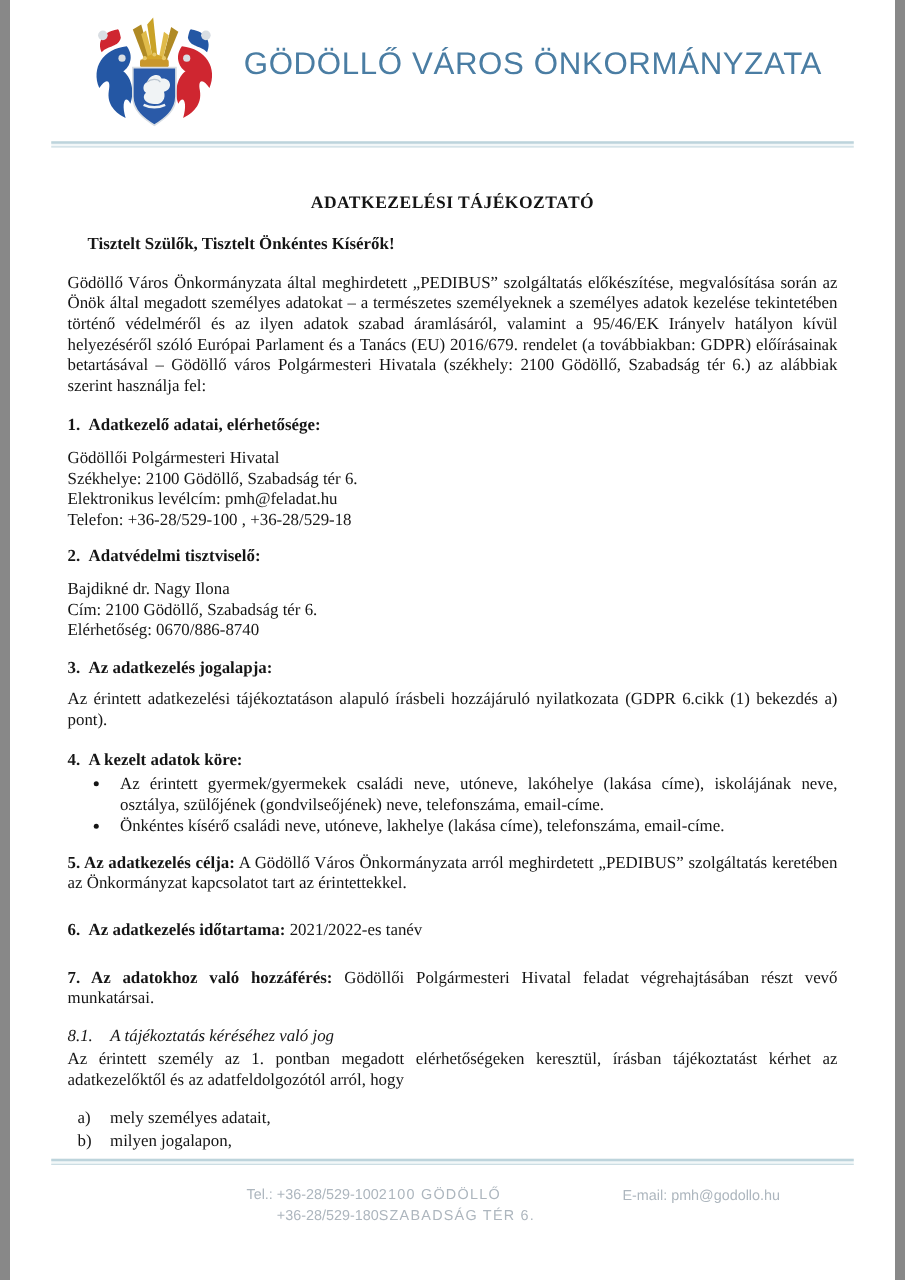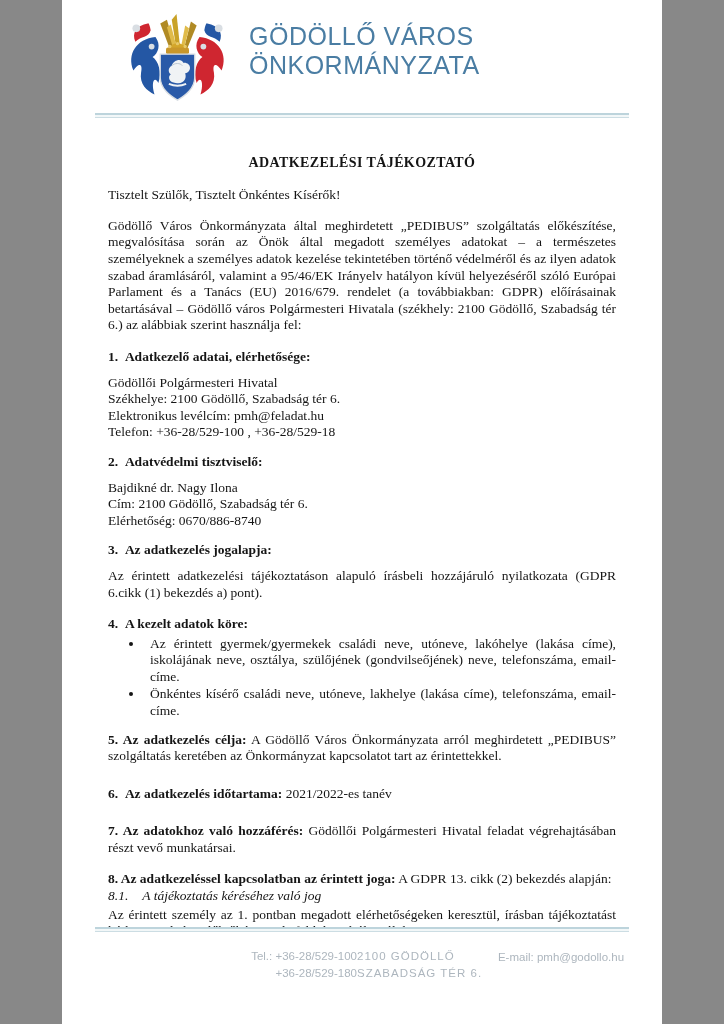--- a/index.html
+++ b/index.html
@@ -1,18 +1,18 @@
 <!DOCTYPE html>
 <html><head>
 <meta charset="utf-8">
 <style>
   html,body { margin:0; padding:0; background:#888; }
   .page {
     position:relative;
-    width:600px; height:1024px;
+    width:708px; height:1024px;
     margin:0 auto;
     background:#ffffff;
     font-family:"Liberation Serif", serif;
     color:#151515;
     display:flex; flex-direction:column;
     overflow:hidden;
   }
   
   .hdr { display:flex; align-items:center; padding:12px 0 0 62px; height:92px; }
   .hdr .logo { width:107px; height:92px; flex:none; }
@@ -25,21 +25,21 @@
   .rule {
     margin:9px 33px 0; height:2px;
     border-top:2px solid #bdd4dc;
     border-bottom:1px solid #ccdde3;
     background:#f2f7f8;
   }
   .rule.footer-rule { margin-top:0; }
   
   main { flex:1; padding:30px 46px 0; font-size:13.5px; line-height:1.23; overflow:hidden; }
   .doc-title { font-size:14px; font-weight:bold; text-align:center; letter-spacing:0.4px; margin:6px 0 16px; }
-  .greeting { margin:0 0 14px; }
+  .greeting { margin:0 16px 14px;font-weight:bold; }
   p.just { text-align:justify; margin:0 0 15px; }
   .sec-heading { font-weight:bold; margin:13px 0 9px; }
   .addr-line { margin:0; }
   .addr-block { margin-bottom:4px; }
   ul.bullets { margin:2px 0 12px; padding-left:36px; }
   ul.bullets li { text-align:justify; padding-left:6px; margin-bottom:1px; }
   .inline-head { font-weight:bold; }
   .sub-italic { font-style:italic; margin:1px 0 2px; }
   .sub-italic .sub-num { margin-right:14px; }
   .alpha-list { margin:13px 0 0 8px; }
@@ -134,21 +134,20 @@
       <li>Az érintett gyermek/gyermekek családi neve, utóneve, lakóhelye (lakása címe), iskolájának neve, osztálya, szülőjének (gondvilseőjének) neve, telefonszáma, email-címe.</li>
       <li>Önkéntes kísérő családi neve, utóneve, lakhelye (lakása címe), telefonszáma, email-címe.</li>
     </ul>
 
     <p class="just"><span class="inline-head">5. Az adatkezelés célja:</span><span> A Gödöllő Város Önkormányzata arról meghirdetett „PEDIBUS” szolgáltatás keretében az Önkormányzat kapcsolatot tart az érintettekkel.</span></p>
 
     <p class="just" style="margin-top:21px;"><span class="inline-head">6.&nbsp;&nbsp;Az adatkezelés időtartama:</span><span> 2021/2022-es tanév</span></p>
 
     <p class="just" style="margin-top:21px; margin-bottom:14px;"><span class="inline-head">7. Az adatokhoz való hozzáférés:</span><span> Gödöllői Polgármesteri Hivatal feladat végrehajtásában részt vevő munkatársai.</span></p>
 
-    <p class="just" style="margin-bottom:1px;"><span class="inline-head">8. Az adatkezeléssel kapcsolatban az érintett joga:</span><span> A GDPR 13. cikk (2) bekezdés alapján:</span></p>
 
     <p class="sub-italic"><span class="sub-num">8.1.</span><span>A tájékoztatás kéréséhez való jog</span></p>
 
     <p class="just" style="margin-bottom:0;">Az érintett személy az 1. pontban megadott elérhetőségeken keresztül, írásban tájékoztatást kérhet az adatkezelőktől és az adatfeldolgozótól arról, hogy</p>
 
     <div class="alpha-list">
       <div class="alpha-row">
         <span class="alpha-marker">a)</span>
         <span class="alpha-text">mely személyes adatait,</span>
       </div>

